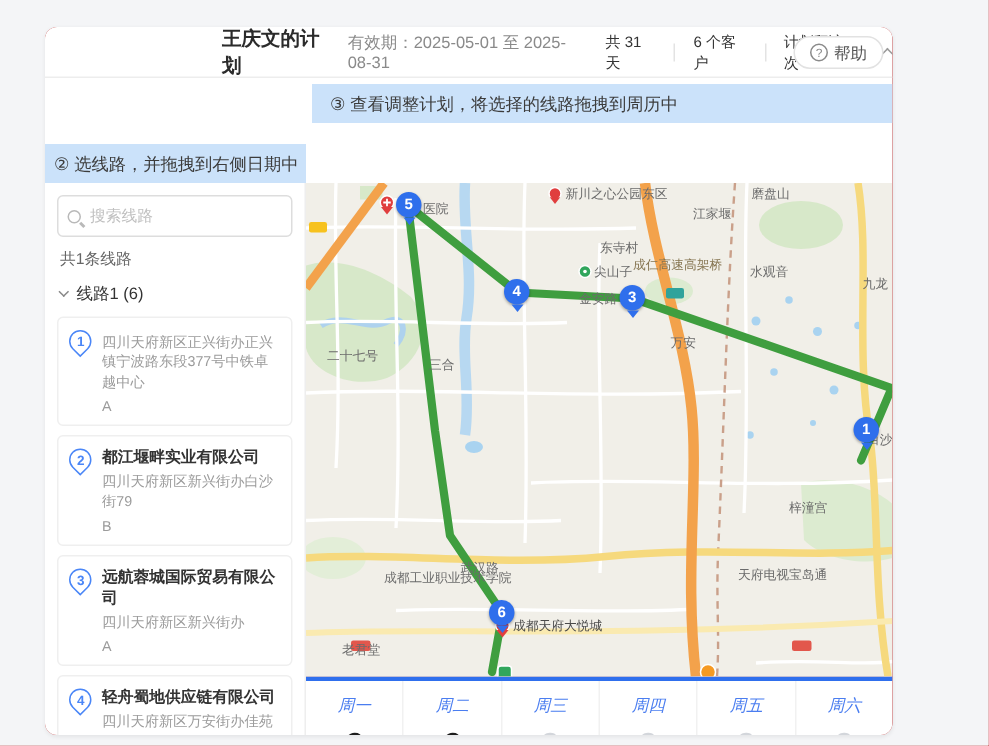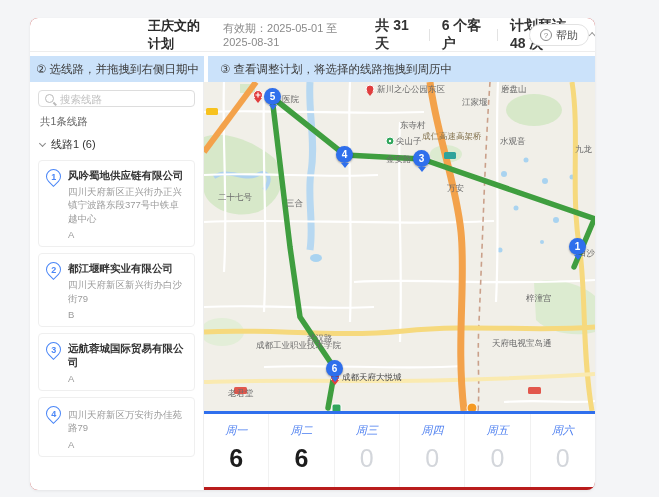--- a/index.html
+++ b/index.html
@@ -7,42 +7,42 @@
               font-family:"Liberation Sans","DejaVu Sans",sans-serif; }
   .app-card { position:absolute; left:30px; top:18px; width:565px; height:472px;
               background:#b91c1c; border-radius:8px; overflow:hidden;
               box-shadow:0 1px 3px rgba(0,0,0,.07); }
 
   
   .hdr { position:relative; height:34px; border-bottom:1px solid #ededed;
          display:flex; align-items:center; gap:12px; padding-left:118px; background:#fff; }
   .hdr-title { font-size:13px; font-weight:bold; color:#2b2b2b; }
   .hdr-valid { font-size:11px; color:#8a8a8a; }
-  .hdr-strong { font-size:14px; font-weight:bold; color:#333; }
+  .hdr-strong { font-size:10px; font-weight:normal; color:#333; }
   .hdr-sep { width:1px; height:12px; background:#e3e3e3; }
   .visits-toggle { display:flex; align-items:center; gap:6px; cursor:pointer; }
   .chev-up { width:6px; height:6px; border-left:1.5px solid #9a9a9a; border-bottom:1.5px solid #9a9a9a;
              transform:rotate(135deg); margin-top:3px; }
   .help-btn { position:absolute; right:6px; top:6px; height:22px; display:flex; align-items:center;
               gap:4px; border:1px solid #e2e2e2; border-radius:12px; padding:0 10px;
               font-size:11px; color:#555; background:#fff; cursor:pointer; }
   .q-icon { width:12px; height:12px; border:1px solid #8a8a8a; border-radius:50%;
             font-size:8px; color:#8a8a8a; display:flex; align-items:center; justify-content:center; }
 
   
   .steps { display:flex; gap:4px; padding-top:4px; background:#fff; }
   .step-bar { height:26px; background:#cbe2fa; display:flex; align-items:center;
               font-size:11.5px; color:#3c3c3c; }
-  .step-1 { width:174px; padding-left:6px; }
+  .step-1 { width:174px; padding-left:6px;margin-top:40px; }
   .step-2 { flex:1; padding-left:12px; }
 
   
   .main { display:flex; height:408px; }
   .sidebar { width:174px; border-right:1px solid #eee; padding:8px; overflow:hidden; background:#fff; }
-  .search-box { display:flex; align-items:center; gap:6px; height:17px; border:1px solid #ddd;
+  .search-box { display:flex; align-items:center; gap:6px; height:28px; border:1px solid #ddd;
                 border-radius:4px; padding:0 6px; margin-bottom:8px; }
   .mag { position:relative; width:9px; height:9px; border:1.5px solid #b9b9b9; border-radius:50%; flex:none; }
   .mag::after { content:""; position:absolute; width:4px; height:1.5px; background:#b9b9b9;
                 transform:rotate(45deg); left:7px; top:8px; }
   .search-box input { border:none; outline:none; font-size:10.5px; color:#333; width:120px;
                       font-family:inherit; }
   .search-box input::placeholder { color:#c0c0c0; }
   .route-summary { font-size:10.5px; color:#666; margin:4px 0 8px 2px; }
   .group-row { display:flex; align-items:center; gap:6px; font-size:11px; color:#333;
                margin:2px 0 8px 2px; cursor:pointer; }
@@ -114,49 +114,50 @@
       <div class="group-row">
         <span class="chev-down"></span>
         <span>线路1 (6)</span>
       </div>
 
       <div class="cust-card">
         <div class="badge">
             <span>1</span>
           </div>
         <div>
-            <div class="cust-name">风吟蜀地供应链有限公司</div>
           <div class="cust-addr">四川天府新区正兴街办正兴镇宁波路东段377号中铁卓越中心</div>
           <div class="cust-grade">A</div>
           </div>
       </div>
       <div class="cust-card">
         <div class="badge">
             <span>2</span>
           </div>
         <div>
             <div class="cust-name">都江堰畔实业有限公司</div>
           <div class="cust-addr">四川天府新区新兴街办白沙街79</div>
           <div class="cust-grade">B</div>
           </div>
       </div>
       <div class="cust-card">
         <div class="badge">
             <span>3</span>
           </div>
         <div>
             <div class="cust-name">远航蓉城国际贸易有限公司</div>
+          <div class="cust-addr">四川天府新区新兴街办</div>
           <div class="cust-grade">A</div>
           </div>
       </div>
       <div class="cust-card">
         <div class="badge">
             <span>4</span>
           </div>
         <div>
+            <div class="cust-name">轻舟蜀地供应链有限公司</div>
           <div class="cust-addr">四川天府新区万安街办佳苑路79</div>
           <div class="cust-grade">A</div>
           </div>
       </div>
 
     </div>
 
     <div class="map-col">
       <div class="map-wrap">
         <svg width="391" height="329" viewBox="0 0 391 329">

